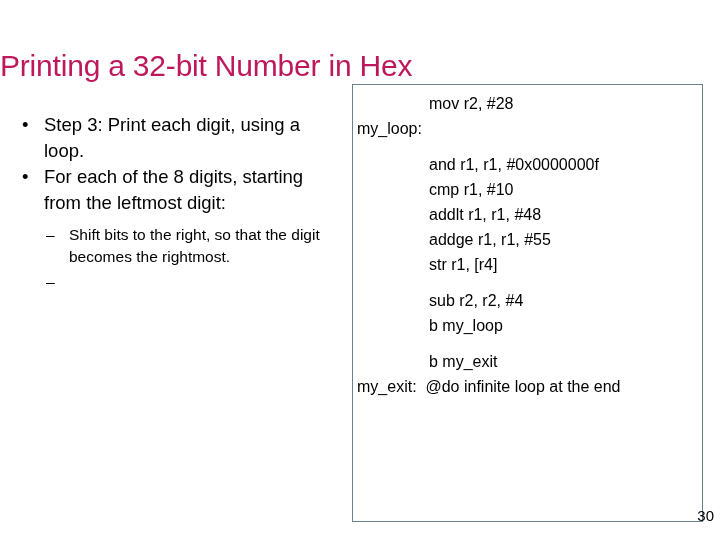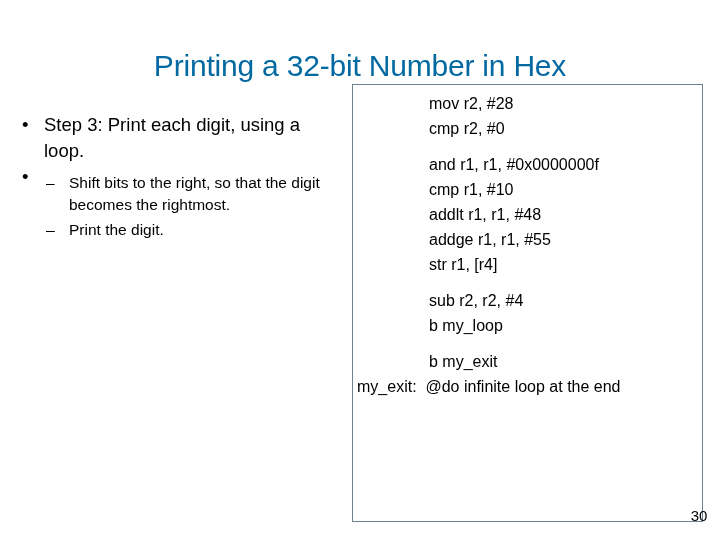--- a/index.html
+++ b/index.html
@@ -17,26 +17,26 @@
     color: #000000;
     -webkit-font-smoothing: antialiased;
   }
 
   
   #slide-title {
     position: absolute;
     left: 0;
     top: 28px;
     width: 720px;
-    text-align: center;
+    text-align: left;
     font-size: 30px;
     font-weight: normal;
     line-height: 36px;
     letter-spacing: -0.2px;
-    color: #0369a1;
+    color: #be185d;
     white-space: nowrap;
   }
 
   
   #bullet-column {
     position: absolute;
     left: 14px;
     top: 112px;
     width: 330px;
   }
@@ -103,64 +103,64 @@
   .code-gap {
     height: 11px;
   }
 
   
   #page-number {
     position: absolute;
     left: 684px;
     top: 507px;
     width: 30px;
-    text-align: center;
+    text-align: right;
     font-size: 15px;
     line-height: 18px;
     color: #000000;
   }
 </style>
 </head>
 <body>
 
 <h1 id="slide-title">Printing a 32-bit Number in Hex</h1>
 
 <div id="bullet-column">
 
   <div class="bullet-item">
     <span class="bullet-marker">•</span>
     <span class="bullet-text">Step 3: Print each digit, using a loop.</span>
   </div>
 
   <div class="bullet-item">
     <span class="bullet-marker">•</span>
+    <span class="bullet-text">For each of the 8 digits, starting from the leftmost digit:</span>
   </div>
 
   <div class="sub-list">
 
     <div class="sub-item">
       <span class="dash-marker">–</span>
       <span class="sub-text">Shift bits to the right, so that the digit becomes the rightmost.</span>
     </div>
 
     <div class="sub-item">
       <span class="dash-marker">–</span>
     </div>
 
     <div class="sub-item">
       <span class="dash-marker">–</span>
-      <span class="sub-text">Print the digit.</span>
     </div>
 
   </div>
 </div>
 
 <div id="code-box">
     <div class="code-line indent">mov r2, #28</div>
-    <div class="code-line indent">cmp r2, #0</div>
+    <div class="code-line flush">my_loop:</div>
     <div class="code-gap"></div>
     <div class="code-line indent">and r1, r1, #0x0000000f</div>
     <div class="code-line indent">cmp r1, #10</div>
     <div class="code-line indent">addlt r1, r1, #48</div>
     <div class="code-line indent">addge r1, r1, #55</div>
     <div class="code-line indent">str r1, [r4]</div>
     <div class="code-gap"></div>
     <div class="code-line indent">sub r2, r2, #4</div>
     <div class="code-line indent">b my_loop</div>
     <div class="code-gap"></div>

